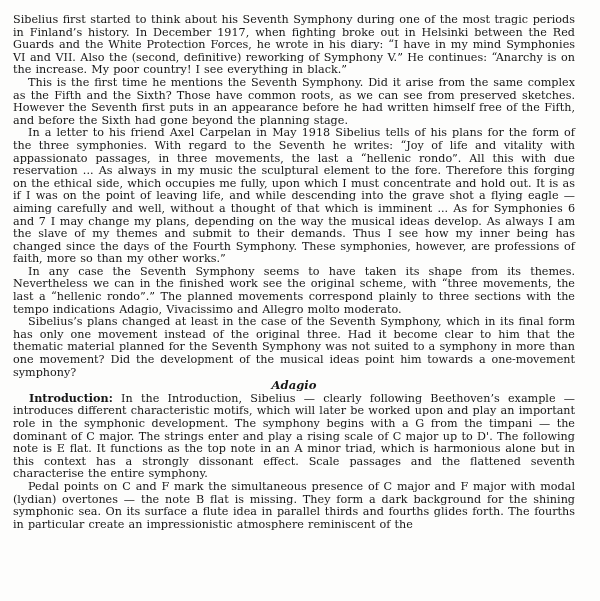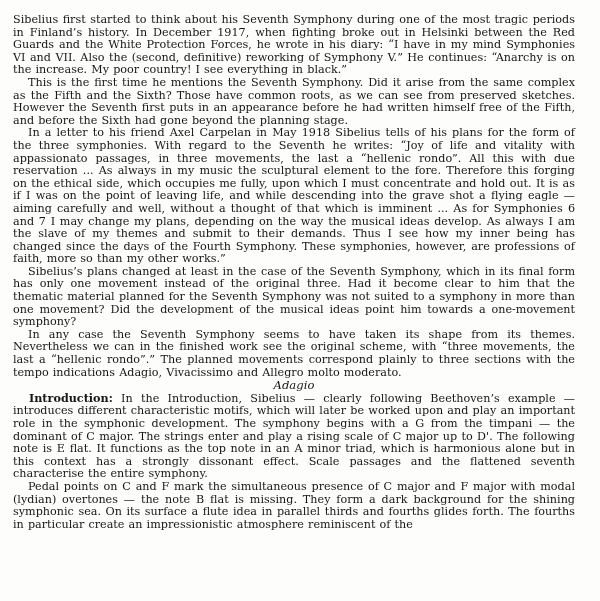--- a/index.html
+++ b/index.html
@@ -24,44 +24,44 @@
     margin: 0;
     text-align: justify;
     word-spacing: 0.6px;
   }
   .page p.indent {
     text-indent: 15px;
   }
   .section-heading {
     margin: 0;
     text-align: center;
-    font-weight: normal;
+    font-weight: bold;
     font-style: italic;
     font-size: 11.6px;
     line-height: 12.6px;
   }
   .lead {
     font-weight: bold;
     margin-left: 16px;
   }
 </style>
 </head>
 <body>
 
 <div class="page">
 
   <p>Sibelius first started to think about his Seventh Symphony during one of the most tragic periods in Finland’s history.  In December 1917, when fighting broke out in Helsinki between the Red Guards and the White Protection Forces, he wrote in his diary: “I have in my mind Symphonies VI and VII. Also the (second, definitive) reworking of Symphony V.” He continues: “Anarchy is on the increase. My poor country!  I see everything in black.”</p>
 
   <p class="indent">This is the first time he mentions the Seventh Symphony.  Did it arise from the same complex as the Fifth and the Sixth? Those have common roots, as we can see from preserved sketches.  However the Seventh first puts in an appearance before he had written himself free of the Fifth, and before the Sixth had gone beyond the planning stage.</p>
 
   <p class="indent">In a letter to his friend Axel Carpelan in May 1918 Sibelius tells of his plans for the form of the three symphonies. With regard to the Seventh he writes: “Joy of life and vitality with appassionato passages, in three movements, the last a “hellenic rondo”.  All this with due reservation ...  As always in my music the sculptural element to the fore. Therefore this forging on the ethical side, which occupies me fully, upon which I must concentrate and hold out. It is as if I was on the point of leaving life, and while descending into the grave shot a flying eagle — aiming carefully and well, without a thought of that which is imminent ...  As for Symphonies 6 and 7 I may change my plans, depending on the way the musical ideas develop.  As always I am the slave of my themes and submit to their demands.  Thus I see how my inner being has changed since the days of the Fourth Symphony.  These symphonies, however, are professions of faith, more so than my other works.”</p>
 
+  <p class="indent">In any case the Seventh Symphony seems to have taken its shape from its themes. Nevertheless we can in the finished work see the original scheme, with “three movements, the last a “hellenic rondo”.”  The planned movements correspond plainly to three sections with the tempo indications Adagio, Vivacissimo and Allegro molto moderato.</p>
+
   <p class="indent">Sibelius’s plans changed at least in the case of the Seventh Symphony, which in its final form has only one movement instead of the original three.  Had it become clear to him that the thematic material planned for the Seventh Symphony was not suited to a symphony in more than one movement? Did the development of the musical ideas point him towards a one-movement symphony?</p>
-
-  <p class="indent">In any case the Seventh Symphony seems to have taken its shape from its themes. Nevertheless we can in the finished work see the original scheme, with “three movements, the last a “hellenic rondo”.”  The planned movements correspond plainly to three sections with the tempo indications Adagio, Vivacissimo and Allegro molto moderato.</p>
 
   <h3 class="section-heading">Adagio</h3>
 
   <p><span class="lead">Introduction:</span><span> In the Introduction, Sibelius — clearly following Beethoven’s example — introduces different characteristic motifs, which will later be worked upon and play an important role in the symphonic development. The symphony begins with a G from the timpani — the dominant of C major.  The strings enter and play a rising scale of C major up to D'. The following note is E flat. It functions as the top note in an A minor triad, which is harmonious alone but in this context has a strongly dissonant effect.  Scale passages and the flattened seventh characterise the entire symphony.</span></p>
 
   <p class="indent">Pedal points on C and F mark the simultaneous presence of C major and F major with modal (lydian) overtones — the note B flat is missing. They form a dark background for the shining symphonic sea.  On its surface a flute idea in parallel thirds and fourths glides forth.  The fourths in particular create an impressionistic atmosphere reminiscent of the</p>
 
 </div>
 
 </body></html>

